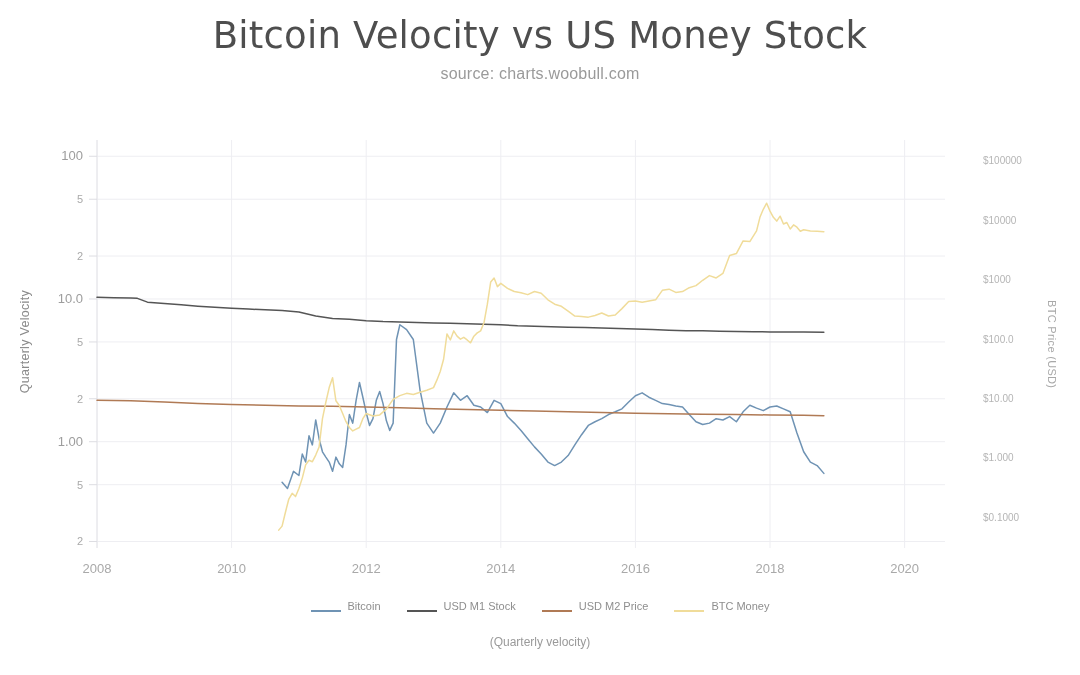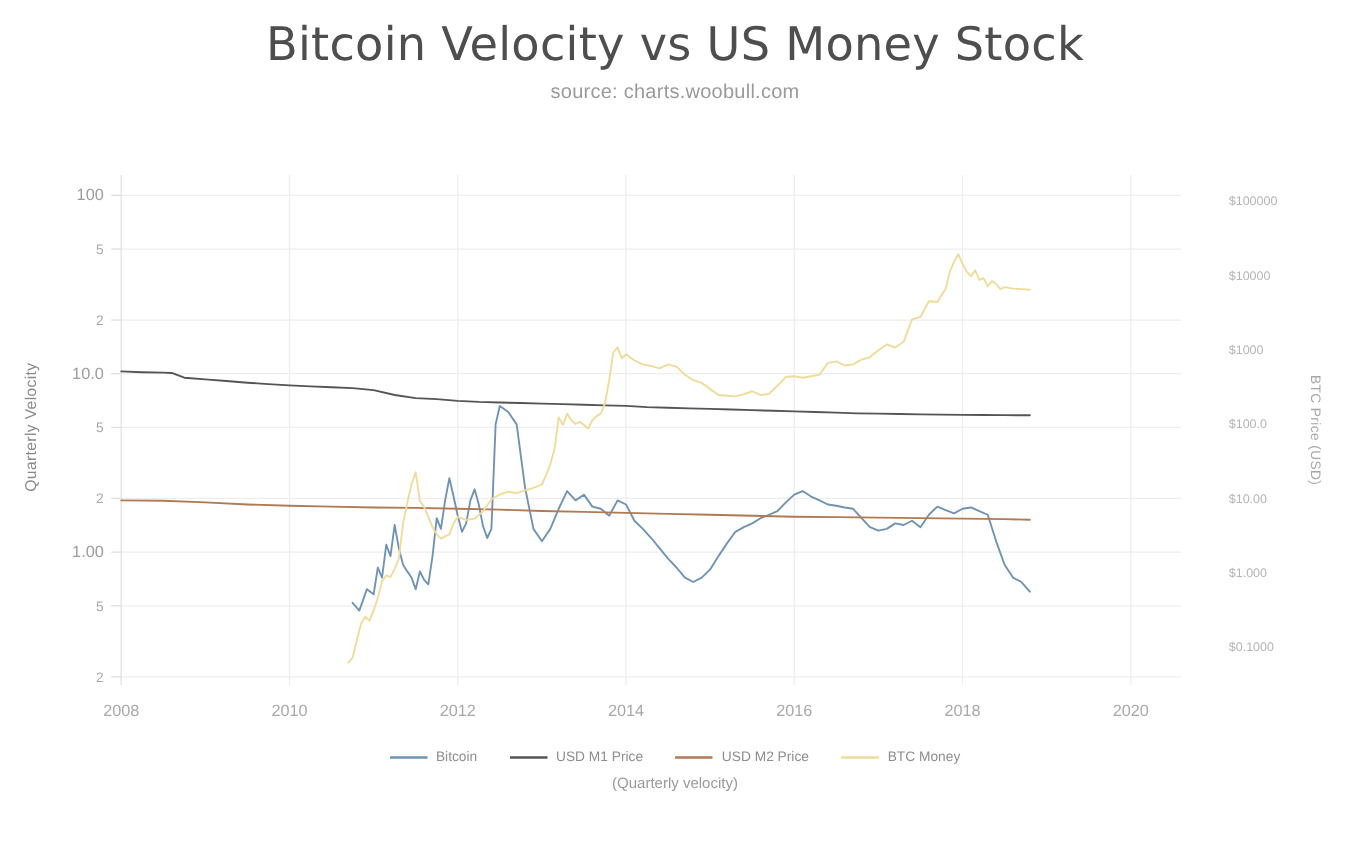--- a/index.html
+++ b/index.html
@@ -61,40 +61,40 @@
     top: 300px;
     width: 20px;
     font-size: 11px;
     color: #a8a8a8;
     writing-mode: vertical-rl;
     text-align: center;
     letter-spacing: 0.3px;
   }
   .footer-caption {
     position: absolute;
-    top: 619px;
+    top: 635px;
     left: 0;
     width: 1080px;
     text-align: center;
     font-size: 12px;
     color: #9a9a9a;
   }
   .legend {
     position: absolute;
     top: 600px;
     left: 0;
     width: 1080px;
     display: flex;
     justify-content: center;
     align-items: center;
     gap: 26px;
   }
   .legend-item {
     display: flex;
-    align-items: center;
+    align-items: flex-end;
     gap: 7px;
   }
   .legend-swatch {
     display: block;
     width: 30px;
     height: 2px;
   }
   .legend-label {
     font-size: 11px;
     color: #8e8e8e;
@@ -183,21 +183,21 @@
       </g>
     </svg>
 
   <div class="legend">
     <div class="legend-item">
       <span class="legend-swatch" style="background:#6f93b4"></span>
       <span class="legend-label">Bitcoin</span>
     </div>
     <div class="legend-item">
       <span class="legend-swatch" style="background:#555555"></span>
-      <span class="legend-label">USD M1 Price</span>
+      <span class="legend-label">USD M1 Stock</span>
     </div>
     <div class="legend-item">
       <span class="legend-swatch" style="background:#b07a55"></span>
       <span class="legend-label">USD M2 Price</span>
     </div>
     <div class="legend-item">
       <span class="legend-swatch" style="background:#f0dc9a"></span>
       <span class="legend-label">BTC Money</span>
     </div>
   </div>

